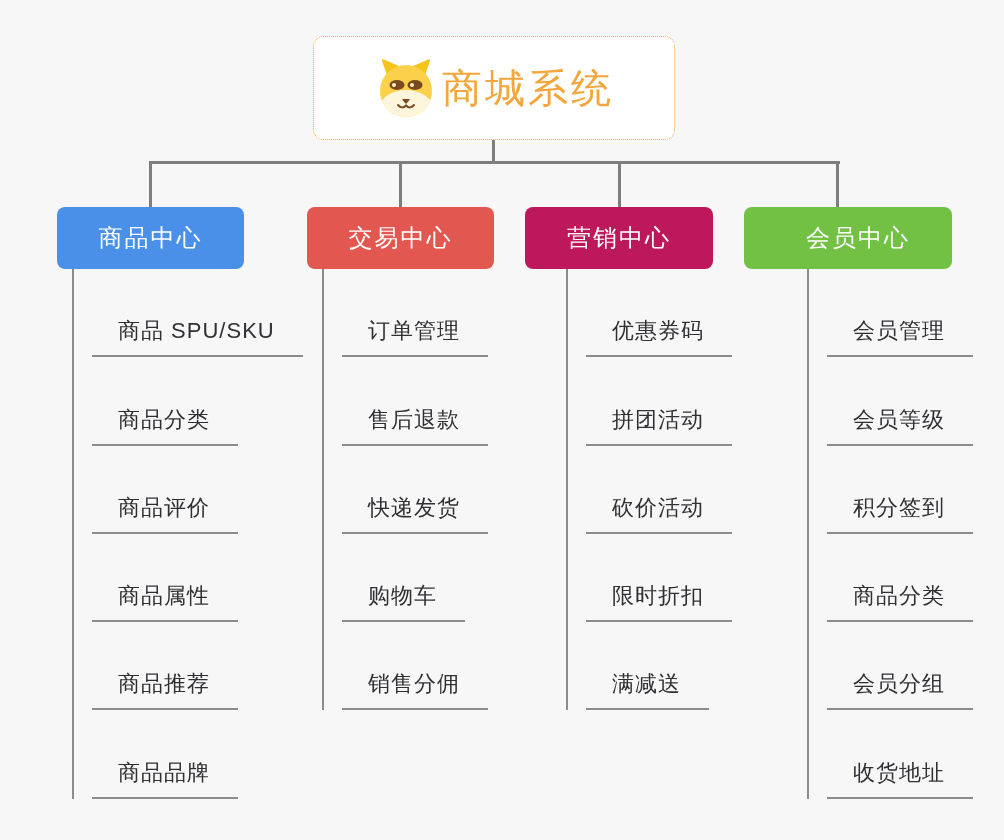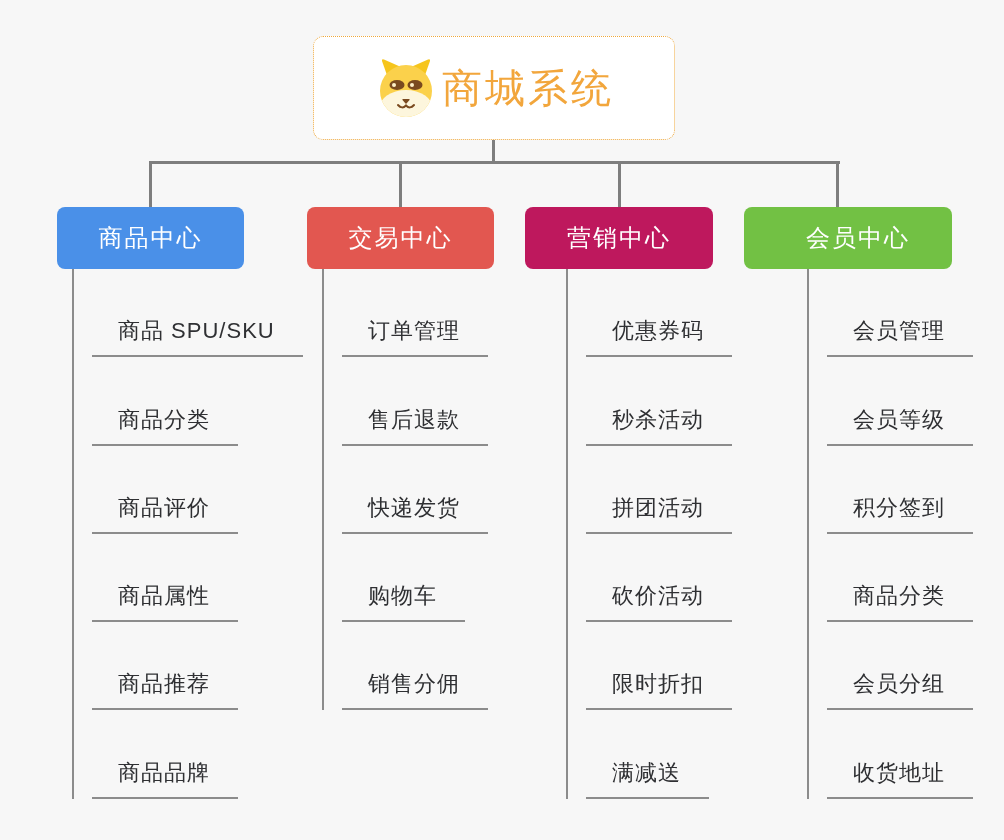--- a/index.html
+++ b/index.html
@@ -119,23 +119,20 @@
     <div class="row">
         <div class="leaf">销售分佣</div>
       </div>
   </div>
 
   <div class="col col-3">
     <div class="row">
         <div class="leaf">优惠券码</div>
       </div>
     <div class="row">
-        <div class="leaf">秒杀活动</div>
-      </div>
-    <div class="row">
         <div class="leaf">拼团活动</div>
       </div>
     <div class="row">
         <div class="leaf">砍价活动</div>
       </div>
     <div class="row">
         <div class="leaf">限时折扣</div>
       </div>
     <div class="row">
         <div class="leaf">满减送</div>

